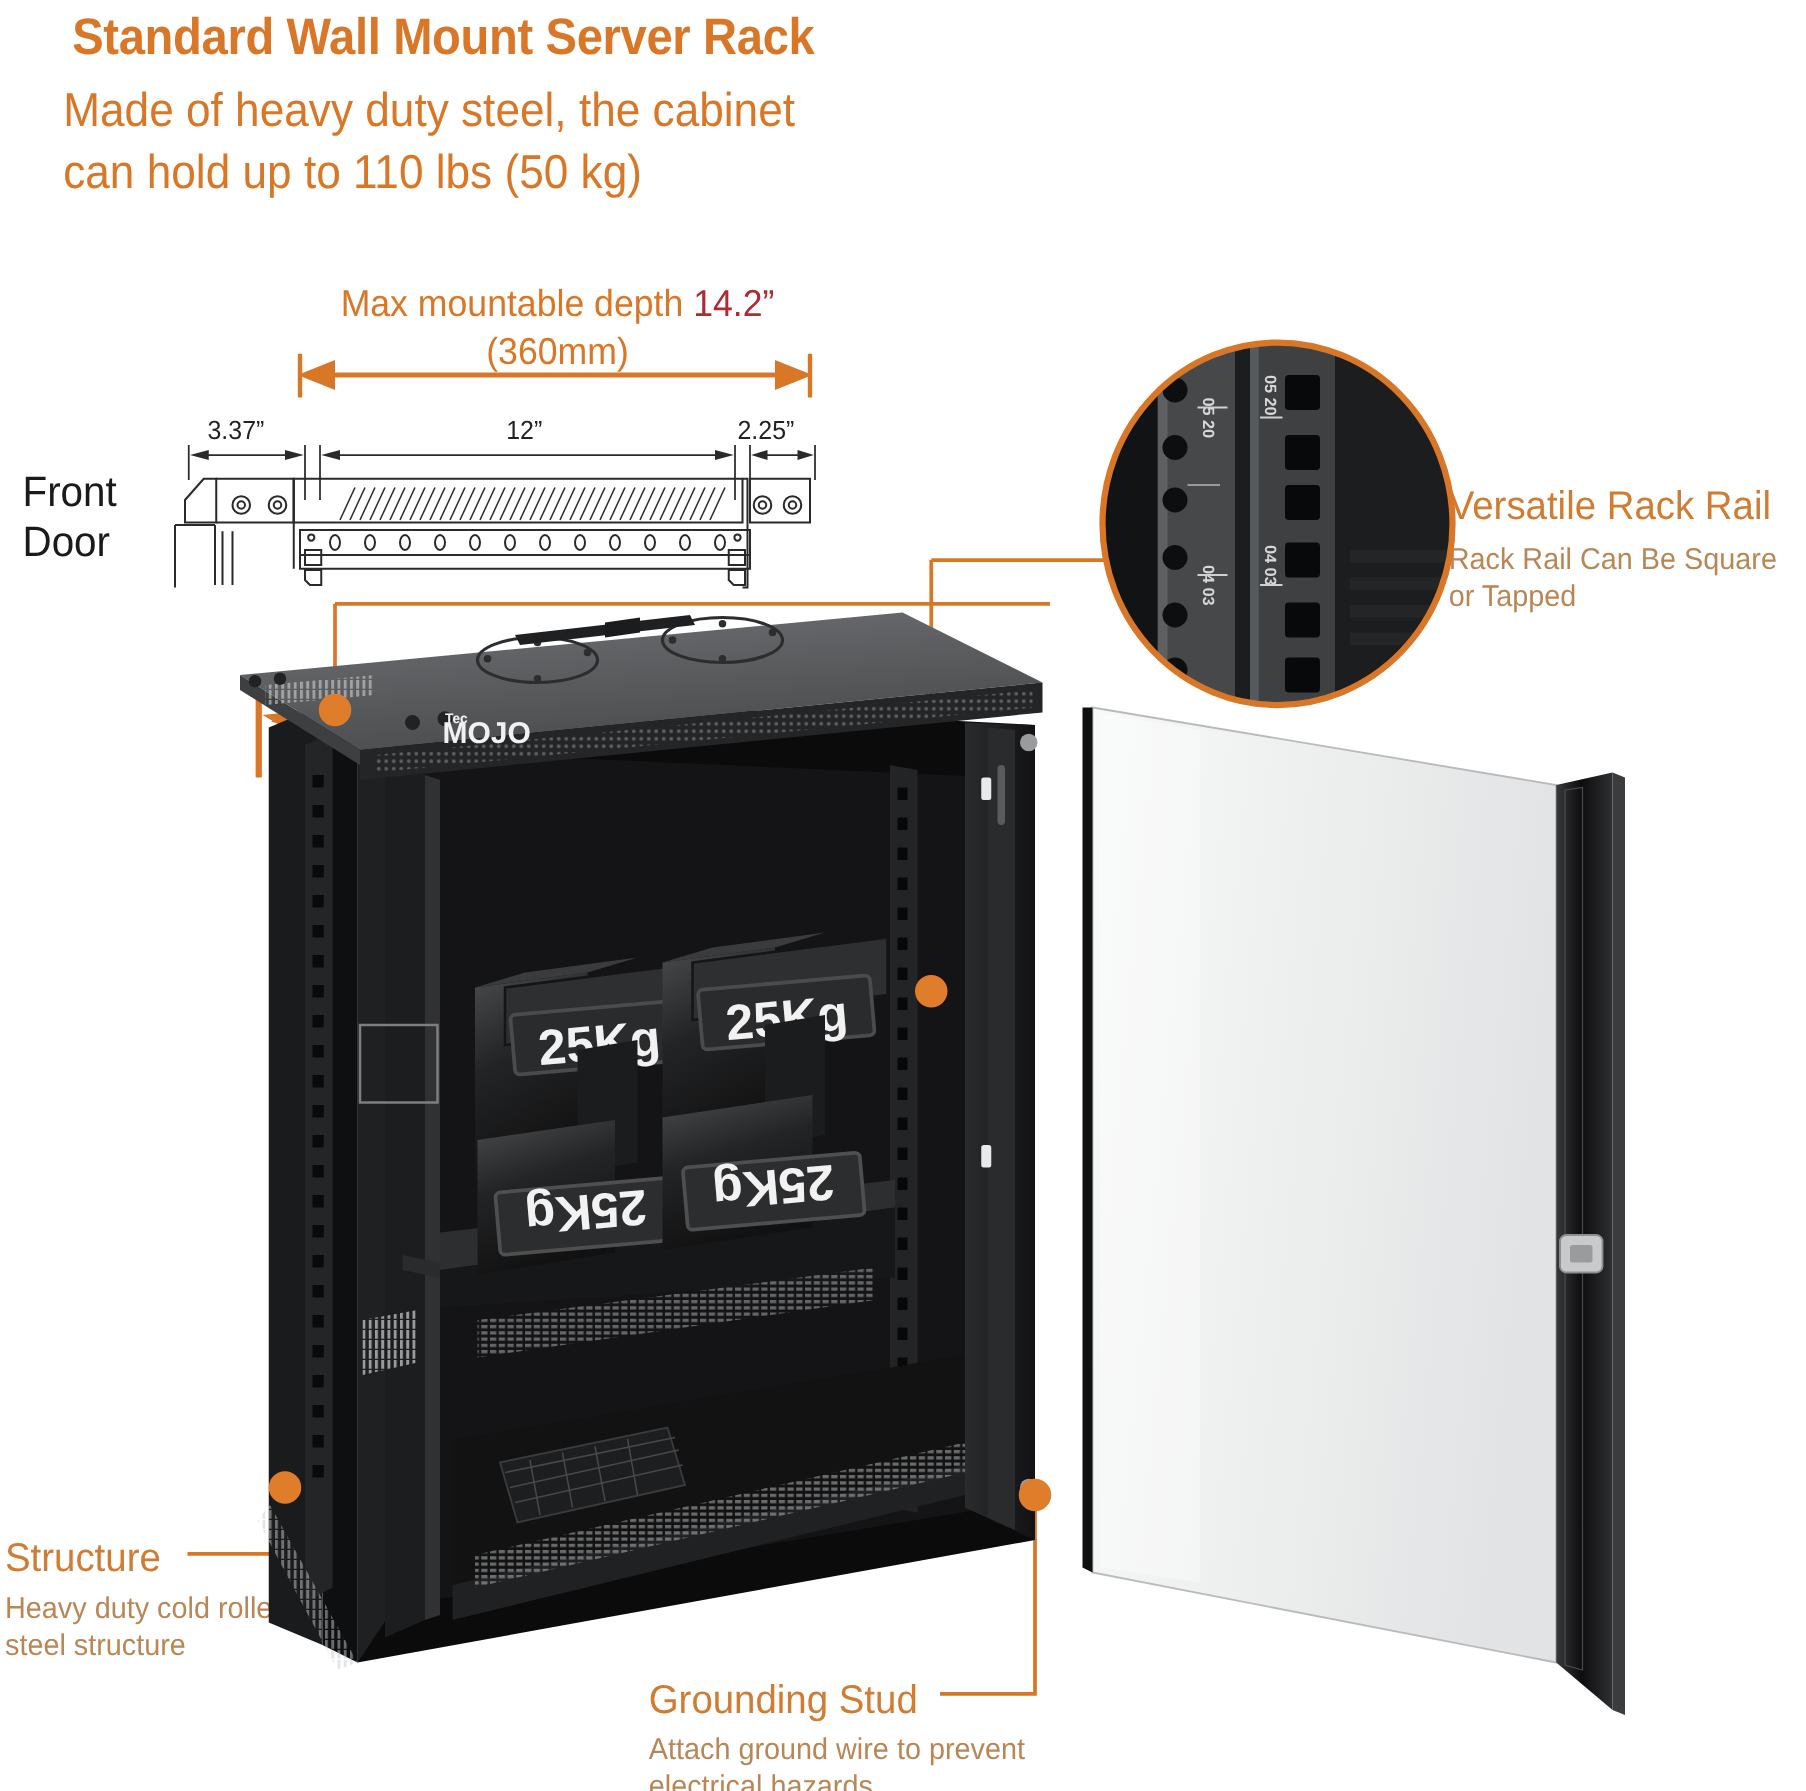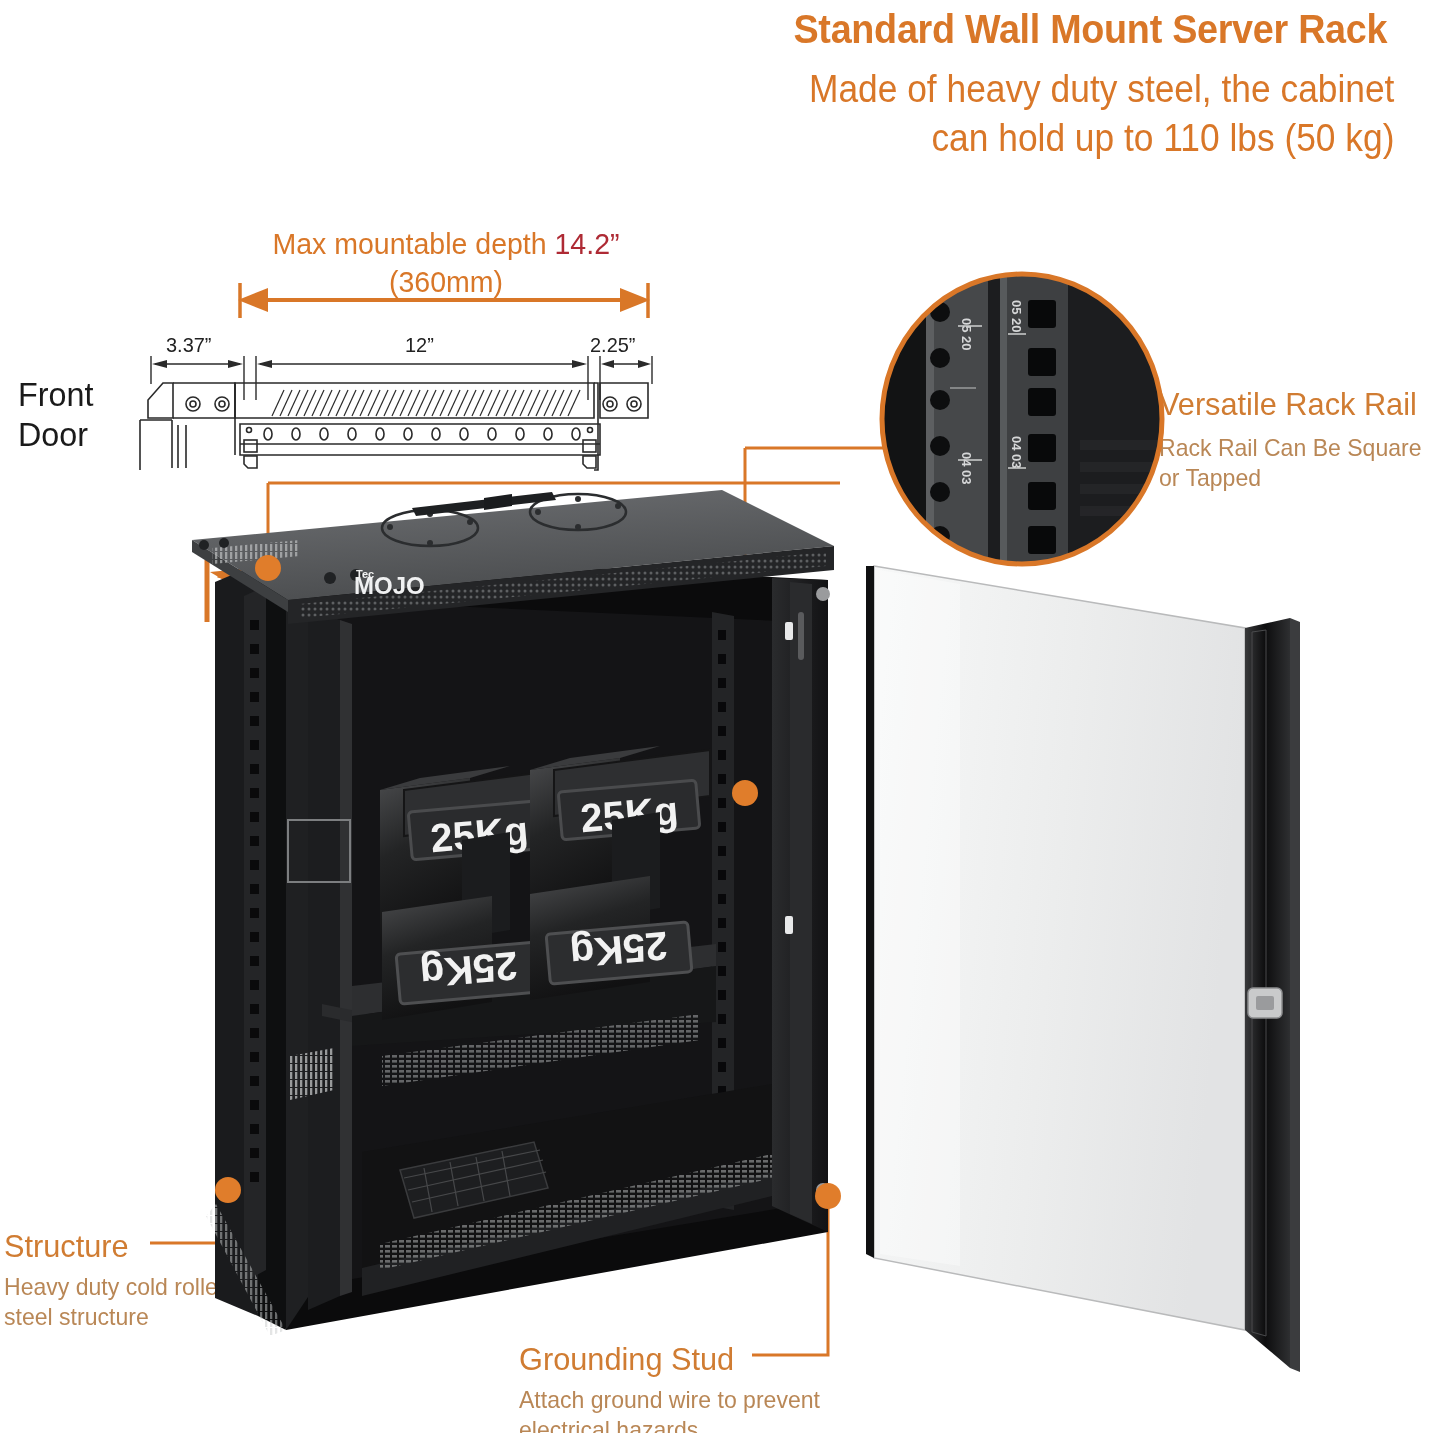--- a/index.html
+++ b/index.html
@@ -6,21 +6,21 @@
   body {
     width: 1445px; height: 1433px;
     background: #ffffff;
     font-family: "Liberation Sans", sans-serif;
     position: relative;
     overflow: hidden;
   }
   .stage { position: absolute; inset: 0; }
 
   
-  #header { position: absolute; left: 0; top: 0; width: 1445px; text-align: right; }
+  #header { position: absolute; left: 0; top: 0; width: 1445px; text-align: left; }
   #title {
     font-family: "Liberation Sans Narrow", "Liberation Sans", sans-serif;
     font-weight: bold; font-size: 41px; color: #D97728;
     letter-spacing: -0.3px; line-height: 1.05; padding-top: 8px;
     transform: scaleX(0.92); transform-origin: center;
   }
   #subtitle {
     font-family: "Liberation Sans Narrow", "Liberation Sans", sans-serif;
     font-weight: normal; font-size: 38px; color: #D97728;
     line-height: 1.28; margin-top: 14px;

